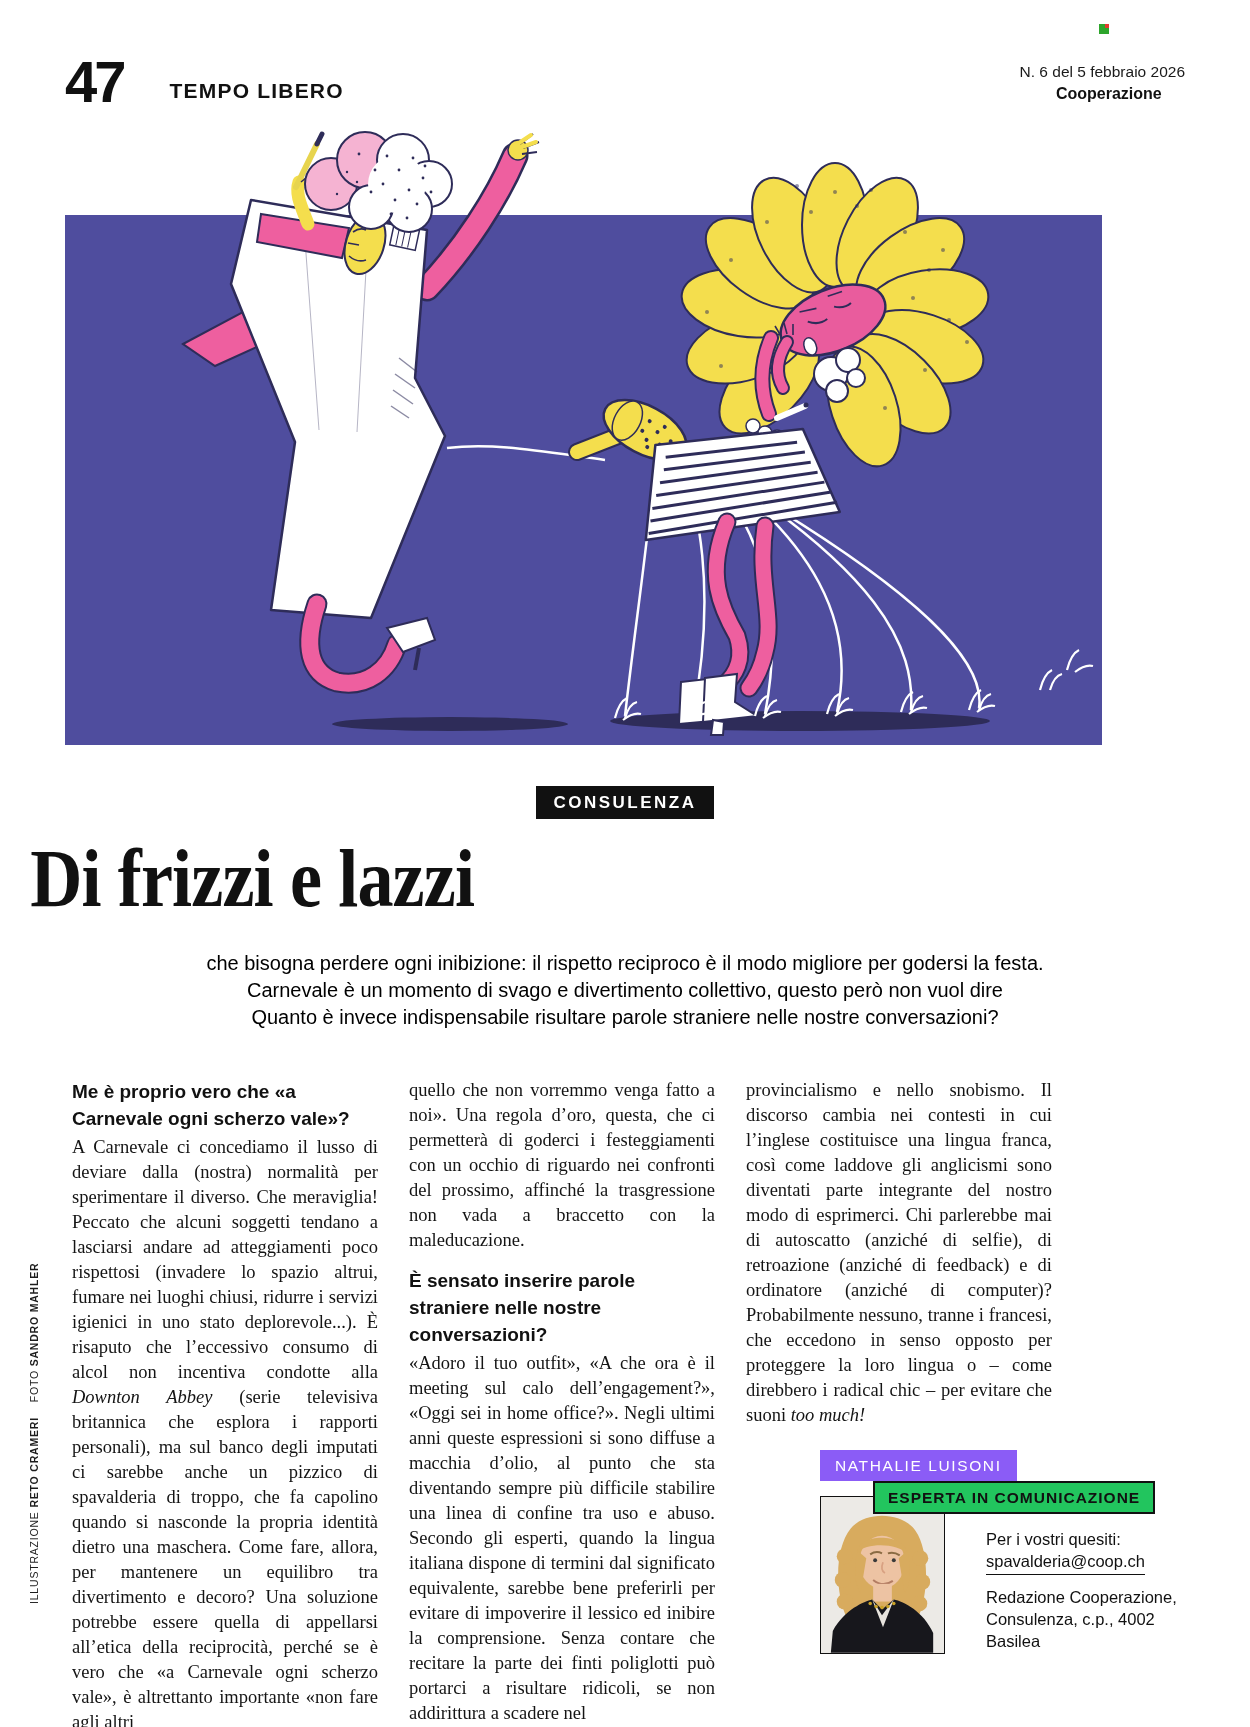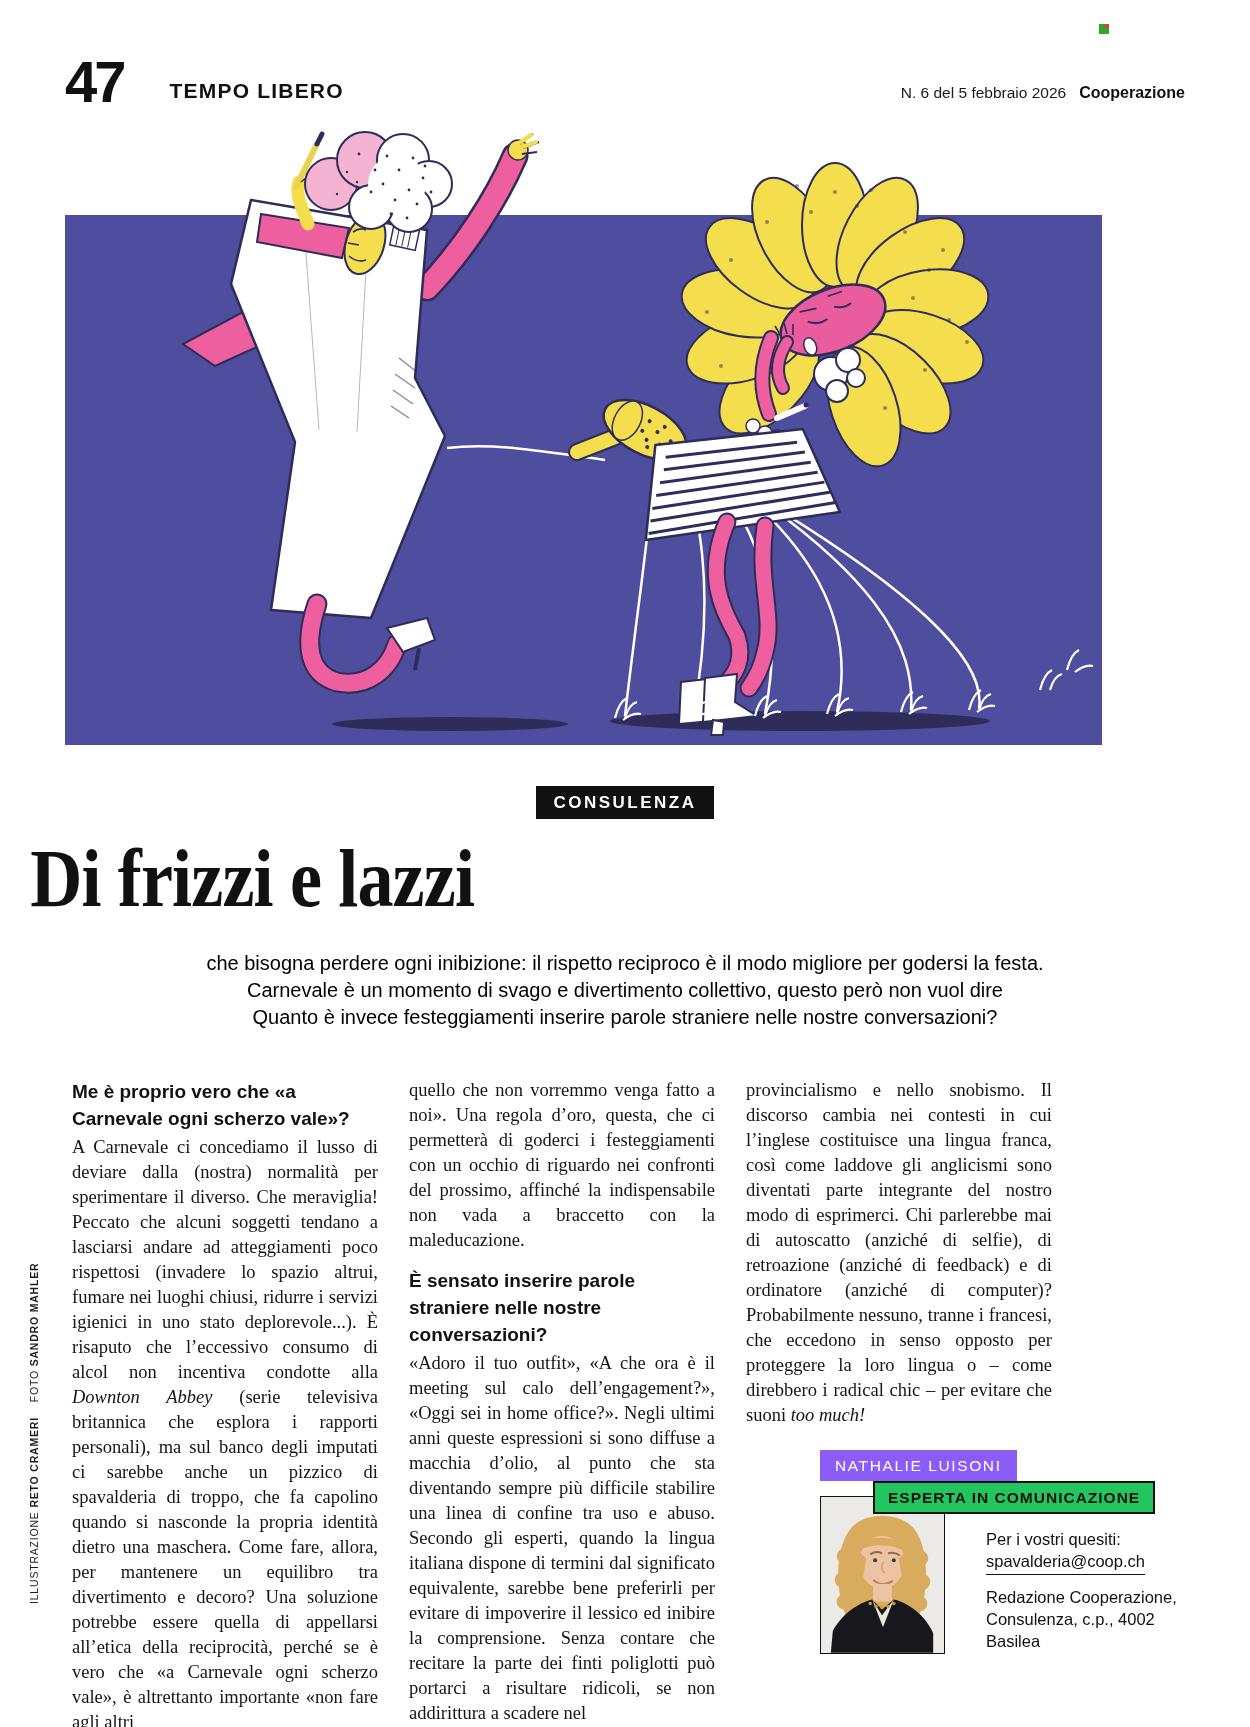--- a/index.html
+++ b/index.html
@@ -17,21 +17,21 @@
     background:#ffffff;overflow:hidden;
     font-family:"Liberation Sans",sans-serif;color:var(--ink);
   }
   
   .print-mark{position:absolute;top:24px;left:1099px;width:10px;height:10px;background:#2ea52c;}
   .print-mark .red{position:absolute;top:0;right:0;width:4px;height:4px;background:#e23b2e;}
   
   .masthead{position:absolute;top:56px;left:65px;right:65px;height:50px;display:flex;align-items:flex-end;}
   .page-number{font-size:58px;font-weight:900;letter-spacing:-3px;line-height:0.82;}
   .section-title{font-size:21px;font-weight:700;letter-spacing:1.2px;margin-left:46px;padding-bottom:3px;}
-  .masthead-right{margin-left:auto;display:flex;align-items:center;}
+  .masthead-right{margin-left:auto;display:flex;align-items:center;flex-direction:column;}
   .issue-info{font-size:15.5px;padding-bottom:4px;color:#1a1a1a;}
   .magazine-name{font-size:16px;font-weight:700;margin-left:13px;padding-bottom:3.5px;}
   
   .illustration{position:absolute;top:130px;left:65px;width:1040px;height:615px;}
   .illustration svg{display:block;width:100%;height:100%;}
   
   .kicker-row{position:absolute;top:786px;left:0;width:100%;text-align:center;}
   .kicker{display:inline-block;background:#111;color:#ffffff;font-size:17px;font-weight:700;
     letter-spacing:2.5px;padding:7px 17px 6px;}
   .article-title{position:absolute;top:836px;left:0;width:100%;text-align:left;
@@ -326,30 +326,30 @@
 
   <div class="kicker-row">
     <span class="kicker">CONSULENZA</span>
   </div>
 
   <h1 class="article-title"><span class="squeeze">Di frizzi e lazzi</span></h1>
 
   <div class="standfirst">
     <div>che bisogna perdere ogni inibizione: il rispetto reciproco è il modo migliore per godersi la festa.</div>
     <div>Carnevale è un momento di svago e divertimento collettivo, questo però non vuol dire</div>
-    <div>Quanto è invece festeggiamenti inserire parole straniere nelle nostre conversazioni?</div>
+    <div>Quanto è invece indispensabile risultare parole straniere nelle nostre conversazioni?</div>
   </div>
 
   <div class="columns">
     <div class="col">
       <div class="col-heading">Me è proprio vero che «a Carnevale ogni scherzo vale»?</div>
       <div class="body"><span>A Carnevale ci concediamo il lusso di deviare dalla (nostra) normalità per sperimentare il diverso. Che meraviglia! Peccato che alcuni soggetti tendano a lasciarsi andare ad atteggiamenti poco rispettosi (invadere lo spazio altrui, fumare nei luoghi chiusi, ridurre i servizi igienici in uno stato deplorevole...). È risaputo che l’eccessivo consumo di alcol non incentiva condotte alla </span><span style="font-style: italic;">Downton Abbey</span><span> (serie televisiva britannica che esplora i rapporti personali), ma sul banco degli imputati ci sarebbe anche un pizzico di spavalderia di troppo, che fa capolino quando si nasconde la propria identità dietro una maschera. Come fare, allora, per mantenere un equilibro tra divertimento e decoro? Una soluzione potrebbe essere quella di appellarsi all’etica della reciprocità, perché se è vero che «a Carnevale ogni scherzo vale», è altrettanto importante «non fare agli altri</span></div>
     </div>
     <div class="col">
-      <div class="body">quello che non vorremmo venga fatto a noi». Una regola d’oro, questa, che ci permetterà di goderci i festeggiamenti con un occhio di riguardo nei confronti del prossimo, affinché la indispensabile non vada a braccetto con la maleducazione.</div>
+      <div class="body">quello che non vorremmo venga fatto a noi». Una regola d’oro, questa, che ci permetterà di goderci i festeggiamenti con un occhio di riguardo nei confronti del prossimo, affinché la trasgressione non vada a braccetto con la maleducazione.</div>
       <div class="col-heading">È sensato inserire parole straniere nelle nostre conversazioni?</div>
       <div class="body">«Adoro il tuo outfit», «A che ora è il meeting sul calo dell’engagement?», «Oggi sei in home office?». Negli ultimi anni queste espressioni si sono diffuse a macchia d’olio, al punto che sta diventando sempre più difficile stabilire una linea di confine tra uso e abuso. Secondo gli esperti, quando la lingua italiana dispone di termini dal significato equivalente, sarebbe bene preferirli per evitare di impoverire il lessico ed inibire la comprensione. Senza contare che recitare la parte dei finti poliglotti può portarci a risultare ridicoli, se non addirittura a scadere nel</div>
     </div>
     <div class="col">
       <div class="body"><span>provincialismo e nello snobismo. Il discorso cambia nei contesti in cui l’inglese costituisce una lingua franca, così come laddove gli anglicismi sono diventati parte integrante del nostro modo di esprimerci. Chi parlerebbe mai di autoscatto (anziché di selfie), di retroazione (anziché di feedback) e di ordinatore (anziché di computer)? Probabilmente nessuno, tranne i francesi, che eccedono in senso opposto per proteggere la loro lingua o – come direbbero i radical chic – per evitare che suoni </span><span style="font-style: italic;">too much!</span></div>
 
       <div class="author-box">
         <div class="author-name">NATHALIE LUISONI</div>
         <div class="author-role">ESPERTA IN COMUNICAZIONE</div>
         <div class="author-photo">

